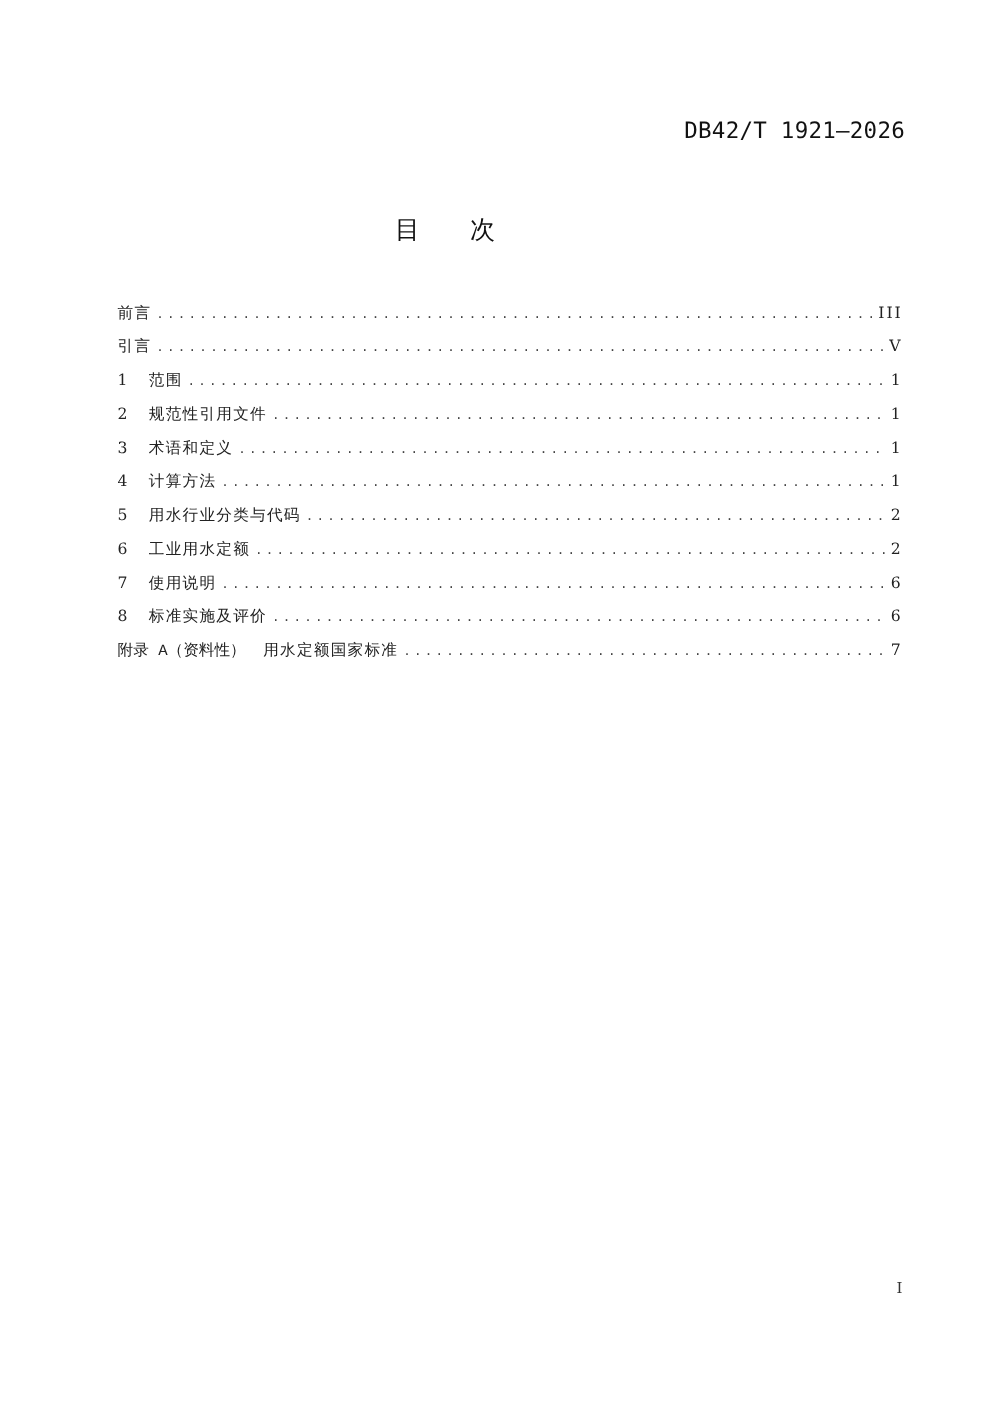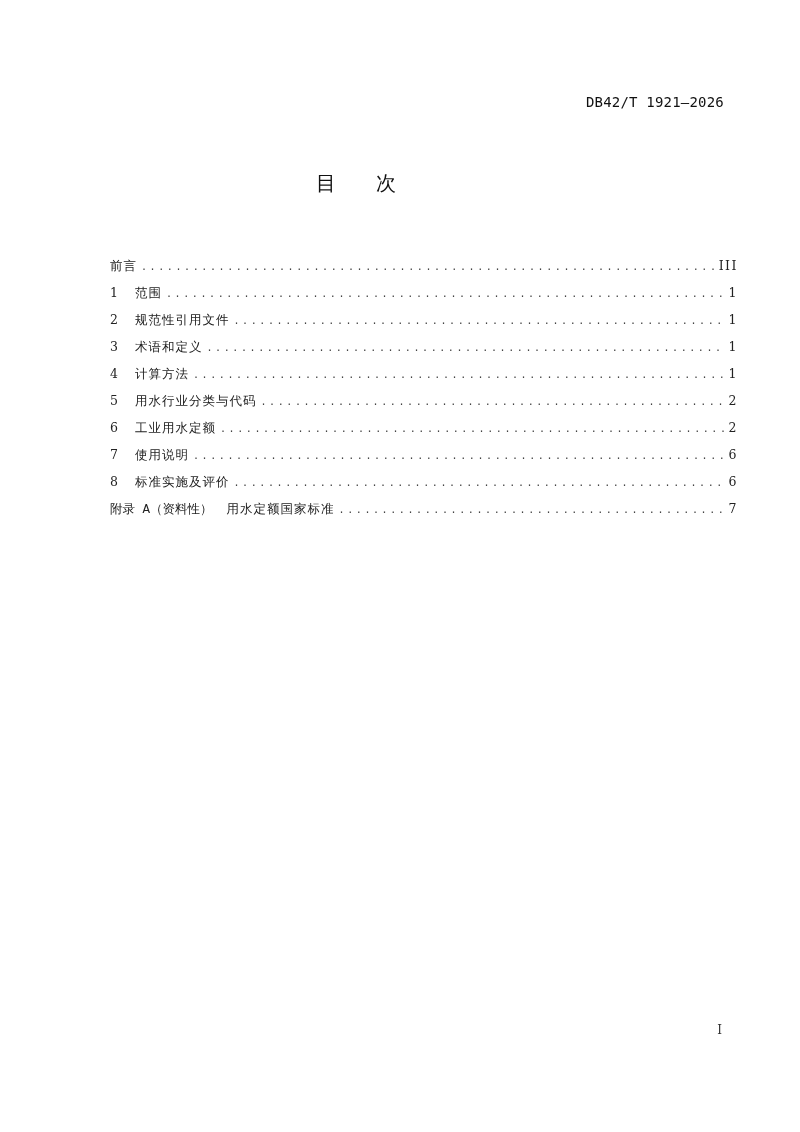--- a/index.html
+++ b/index.html
@@ -13,21 +13,21 @@
     position: relative;
     overflow: hidden;
     color: #1a1a1a;
     font-family: "DejaVu Sans", "Liberation Sans", sans-serif;
   }
   .std-code {
     position: absolute;
     top: 94px;
     right: 76px;
     font-family: "DejaVu Sans Mono", "Liberation Mono", monospace;
-    font-size: 14px;
+    font-size: 18px;
     letter-spacing: 0.2px;
     color: #111;
   }
   .toc-title {
     position: absolute;
     top: 170px;
     left: 0;
     width: 712px;
     text-align: center;
     font-family: "DejaVu Sans", sans-serif;
@@ -38,21 +38,21 @@
     display: inline-block;
   }
   .toc-title .gap {
     width: 40px;
   }
   .toc-list {
     position: absolute;
     top: 242px;
     left: 94px;
     width: 628px;
-    margin: 16px;
+    margin: 0;
     padding: 0;
     list-style: none;
   }
   .toc-item {
     display: flex;
     align-items: baseline;
     height: 27px;
     font-family: "DejaVu Serif", "Liberation Serif", serif;
     font-size: 12.5px;
     color: #222;
@@ -105,20 +105,25 @@
   <span>目</span><span class="gap"></span><span>次</span>
 </div>
 
 <ul class="toc-list">
   <li class="toc-item">
     <span class="toc-label">前言</span>
     <span class="toc-leader"></span>
     <span class="toc-page">III</span>
   </li>
   <li class="toc-item">
+    <span class="toc-label">引言</span>
+    <span class="toc-leader"></span>
+    <span class="toc-page">V</span>
+  </li>
+  <li class="toc-item">
     <span class="toc-num">1</span>
     <span class="toc-label">范围</span>
     <span class="toc-leader"></span>
     <span class="toc-page">1</span>
   </li>
   <li class="toc-item">
     <span class="toc-num">2</span>
     <span class="toc-label">规范性引用文件</span>
     <span class="toc-leader"></span>
     <span class="toc-page">1</span>

